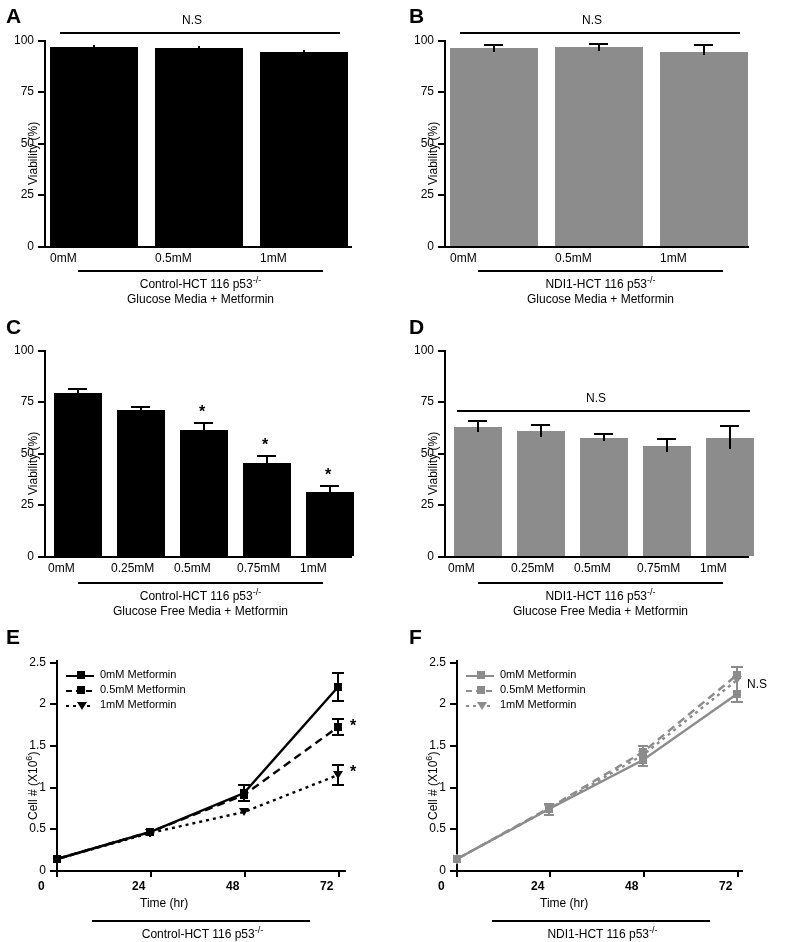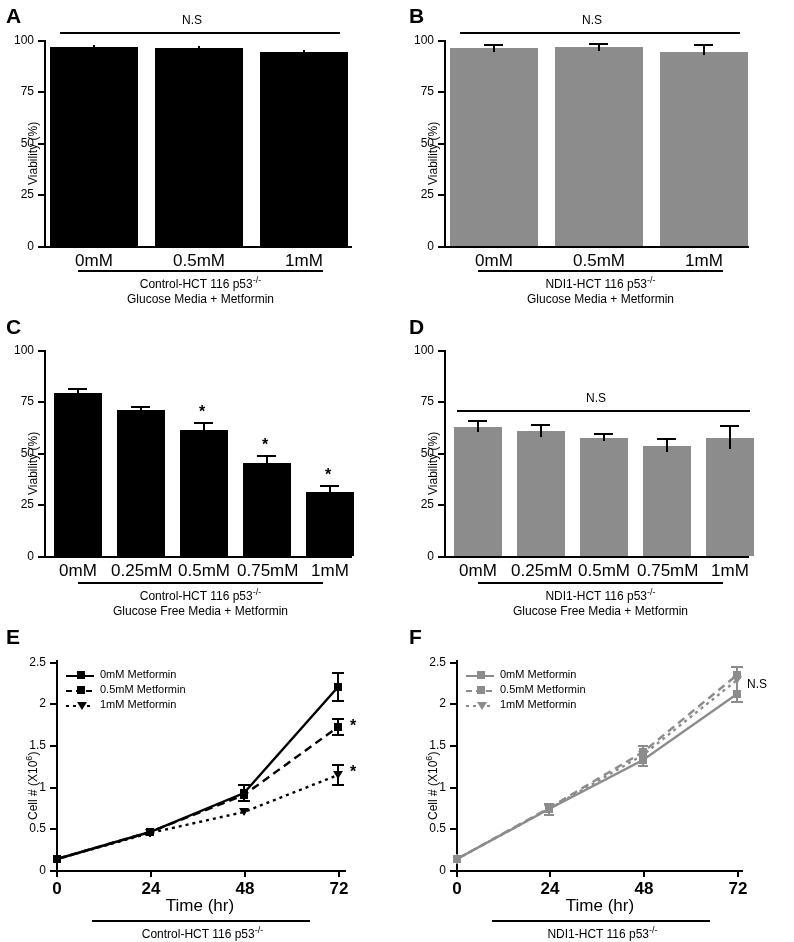--- a/index.html
+++ b/index.html
@@ -18,21 +18,21 @@
   .axis-title{
     position:absolute;
     font-size:12px;
     transform-origin:0 0;
     white-space:nowrap;
   }
   .yaxis-line{position:absolute;background:#000;width:2px;}
   .xaxis-line{position:absolute;background:#000;height:2px;}
   .tick{position:absolute;background:#000;height:2px;width:6px;}
   .ticklabel{position:absolute;font-size:12px;text-align:right;white-space:nowrap;}
-  .catlabel{position:absolute;font-size:17px;text-align:center;white-space:nowrap;}
+  .catlabel{position:absolute;font-size:12px;text-align:left;white-space:nowrap;}
   .bar{position:absolute;}
   .err{position:absolute;background:#000;width:2px;}
   .errcap{position:absolute;background:#000;height:2px;}
   .nsbar{position:absolute;background:#000;height:2px;}
   .nslabel{position:absolute;font-size:12px;white-space:nowrap;}
   .star{position:absolute;font-size:16px;font-weight:bold;white-space:nowrap;}
   .grouplineA{position:absolute;background:#000;height:2px;}
   .groupcap{position:absolute;font-size:12px;text-align:center;white-space:nowrap;line-height:15px;}
   .legend{position:absolute;font-size:11px;white-space:nowrap;}
   .legendrow{position:relative;height:15px;}

